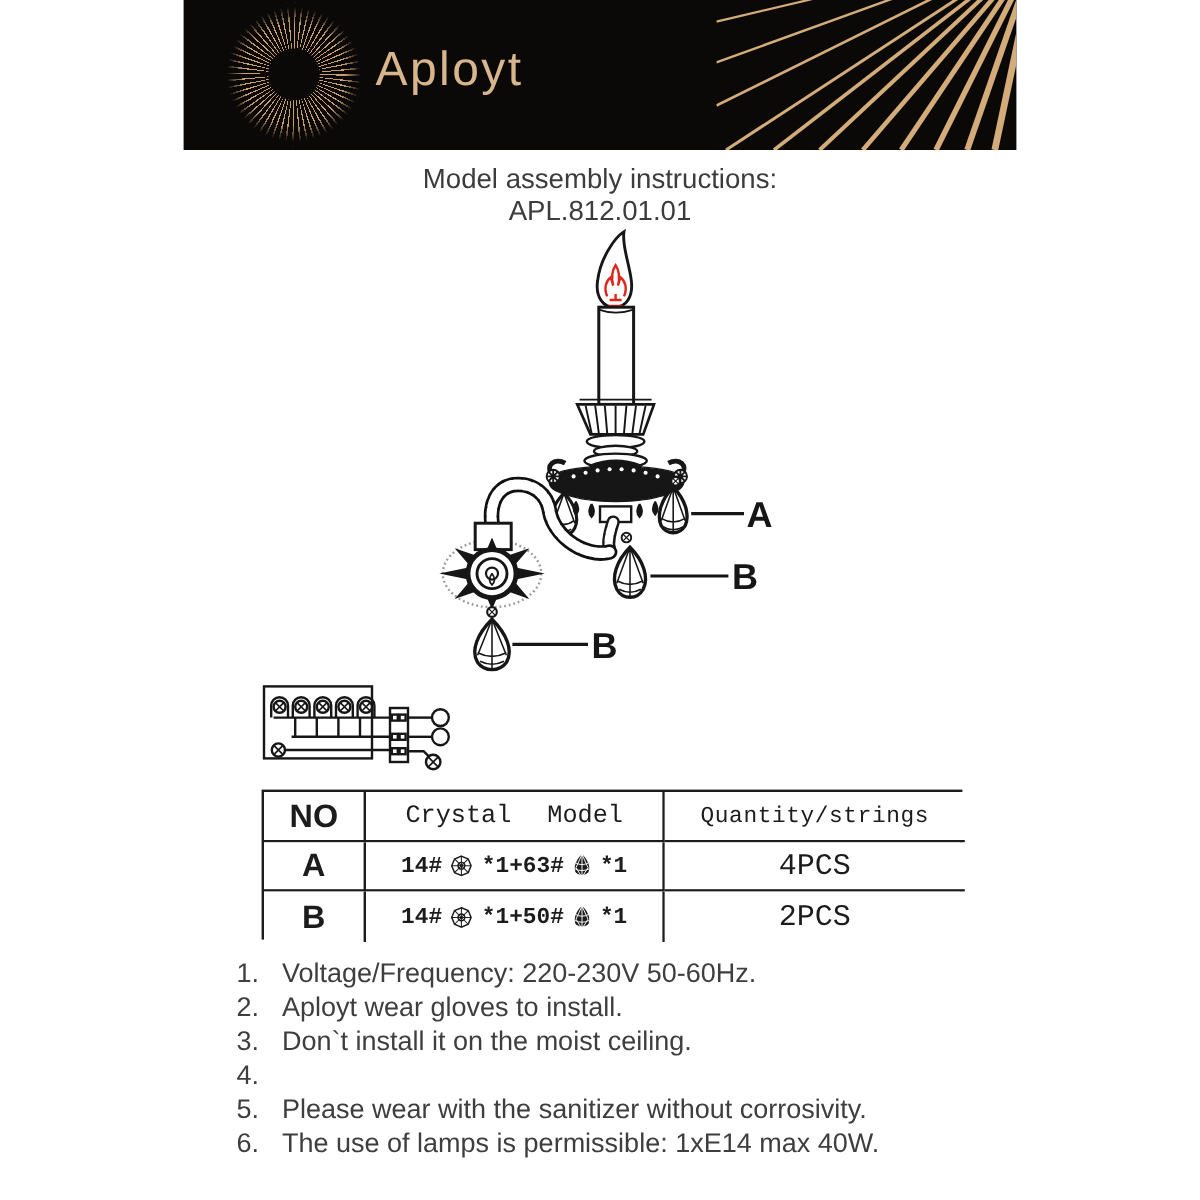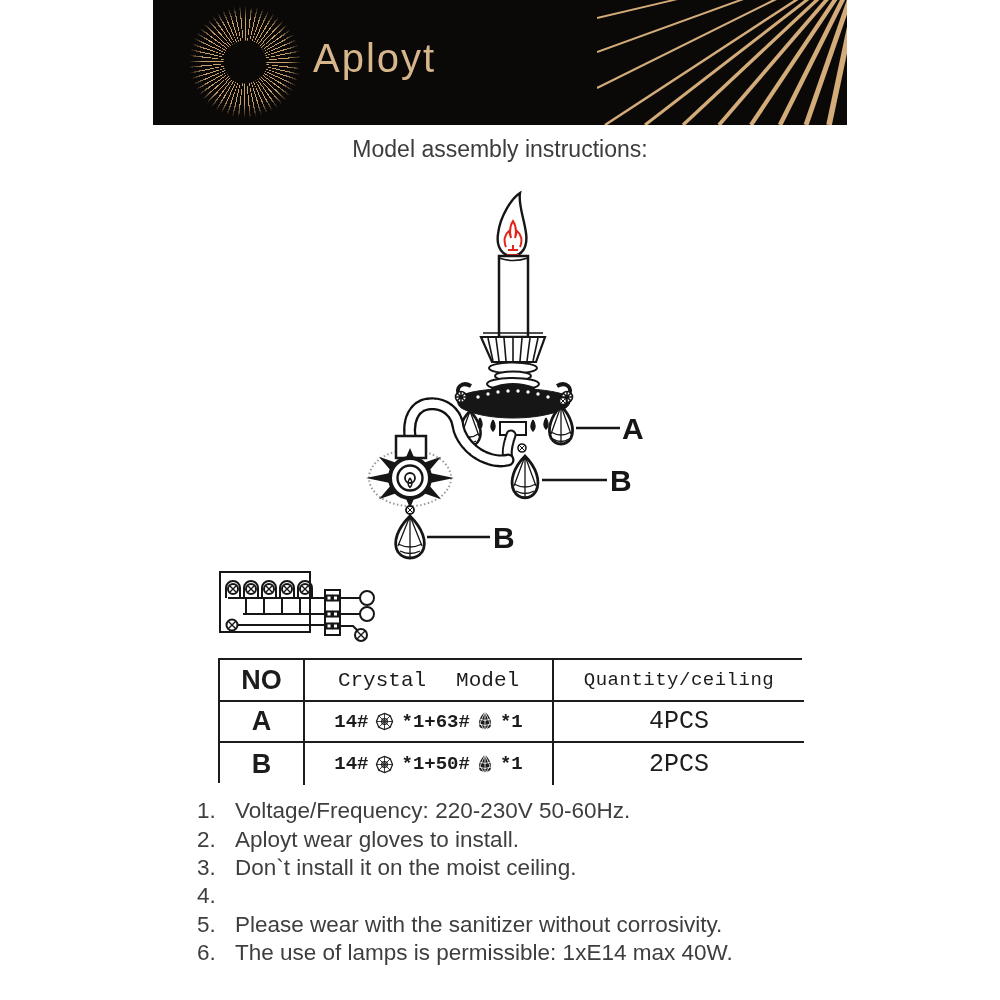--- a/index.html
+++ b/index.html
@@ -67,20 +67,21 @@
         <line x1="268" y1="-45" x2="154" y2="125" stroke-width="4.2"></line>
         <line x1="268" y1="-45" x2="183" y2="125" stroke-width="4.6"></line>
         <line x1="268" y1="-45" x2="209" y2="125" stroke-width="5"></line>
         <line x1="268" y1="-45" x2="232" y2="125" stroke-width="5.6"></line>
       </g>
     </svg>
   </div>
 
   <div class="title">
     <div class="l1">Model assembly instructions:</div>
+    <div class="l2">APL.812.01.01</div>
   </div>
 
   <svg class="lamp" width="350" height="375" viewBox="0 0 350 375">
     <g fill="none" stroke="#161616">
 
       <ellipse cx="80" cy="288" rx="41" ry="28" stroke="#999" stroke-width="2" stroke-dasharray="1.5 2.4"></ellipse>
 
       <g>
         <path d="M140,221 C149,230 153,242 149,250 C145,258 135,258 131,250 C127,242 131,230 140,221 Z" fill="#fff" stroke-width="2.6"></path>
         <path d="M140,221 L131,246 M140,221 L149,246 M132,244 Q140,250 148,244 M134,251 Q140,255 146,251" stroke-width="1.3"></path>
@@ -240,21 +241,21 @@
       <path d="M142,66 l8,8 M150,66 l-8,8" stroke-width="1.4"></path>
     </g>
   </svg>
 
   <div class="ptable">
     <div class="cell no-col">NO</div>
     <div class="cell mono hdr-cm">
       <span>Crystal</span>
       <span>Model</span>
     </div>
-    <div class="cell mono hdr-q last-col">Quantity/ceiling</div>
+    <div class="cell mono hdr-q last-col">Quantity/strings</div>
 
     <div class="cell no-col">A</div>
     <div class="cell mono crystal-cell">
       <span>14#</span>
       <svg width="19" height="19" viewBox="0 0 20 20">
         <g fill="none" stroke="#1c1c1c" stroke-width="1.3">
           <polygon points="10,1.5 16,4 18.5,10 16,16 10,18.5 4,16 1.5,10 4,4"></polygon>
           <path d="M10,1.5 L10,18.5 M1.5,10 H18.5 M4,4 L16,16 M16,4 L4,16" stroke-width="0.9"></path>
           <circle cx="10" cy="10" r="3"></circle>
         </g>

